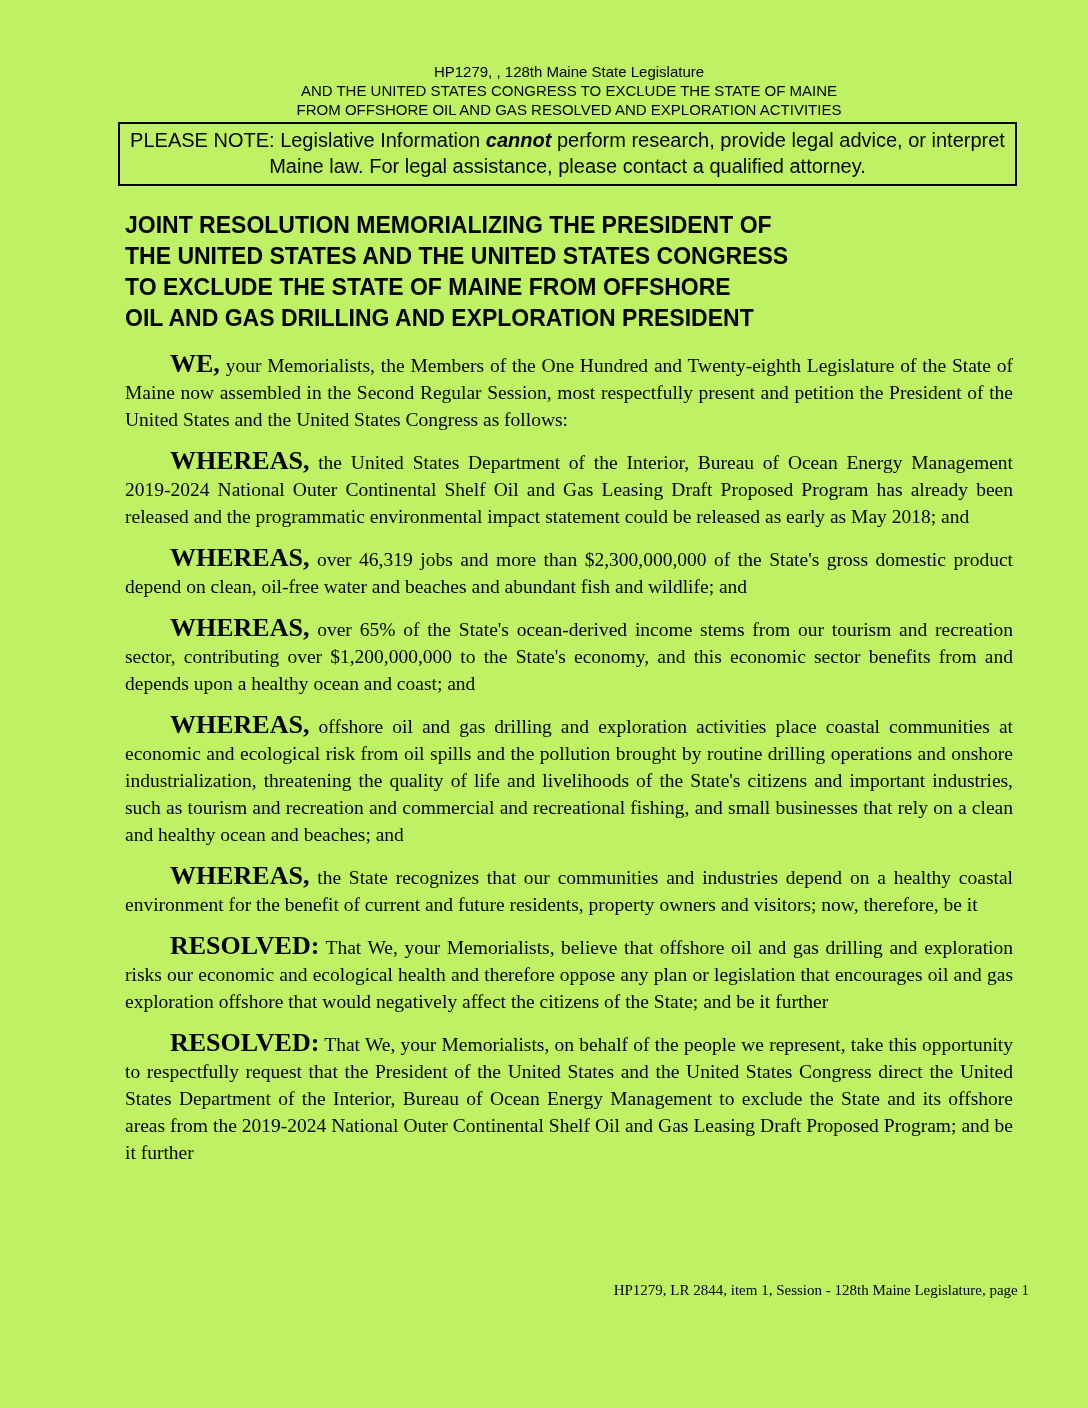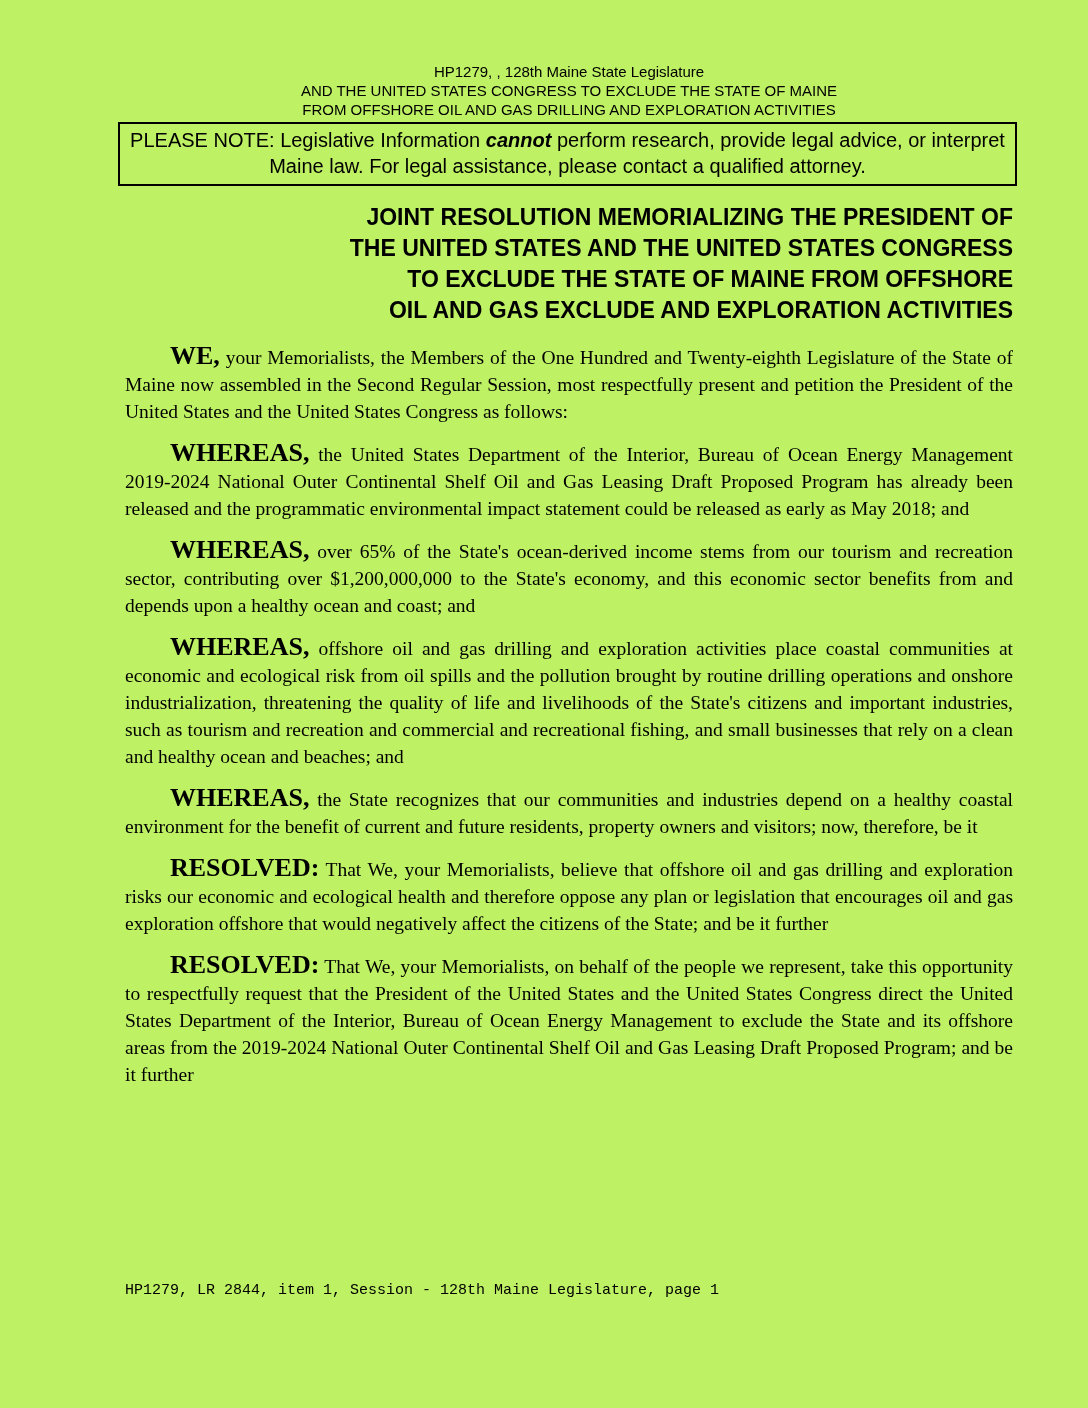--- a/index.html
+++ b/index.html
@@ -37,22 +37,22 @@
   }
   .notice-em {
     font-weight: bold;
     font-style: italic;
   }
   .content {
     width: 888px;
     margin-left: 125px;
   }
   .doc-title {
-    margin-top: 16px;
-    text-align: right;
+    margin-top: 24px;
+    text-align: left;
     font-family: "Liberation Sans", sans-serif;
     font-weight: bold;
     font-size: 23px;
     line-height: 31px;
   }
   .body-text {
     margin-top: 16px;
     font-family: "Liberation Serif", serif;
     font-size: 19.5px;
     line-height: 27px;
@@ -62,58 +62,59 @@
     margin: 0 0 14px 0;
     text-indent: 45px;
   }
   .lead {
     font-weight: bold;
     font-size: 26px;
   }
   .footer {
     position: absolute;
     top: 1281px;
-    left: 125px;
+    left: 141px;
     width: 888px;
-    text-align: left;
-    font-family: Liberation Mono, monospace;
+    text-align: right;
+    font-family: Liberation Serif, serif;
     font-size: 15px;
     line-height: 19px;
   }
 </style>
 </head>
 <body>
 
 <div class="doc">
 
   <div class="header">
     <div>HP1279, , 128th Maine State Legislature</div>
     <div>AND THE UNITED STATES CONGRESS TO EXCLUDE THE STATE OF MAINE</div>
-    <div>FROM OFFSHORE OIL AND GAS DRILLING AND EXPLORATION ACTIVITIES</div>
+    <div>FROM OFFSHORE OIL AND GAS RESOLVED AND EXPLORATION ACTIVITIES</div>
   </div>
 
   <div class="notice-box">
     <span>PLEASE NOTE: Legislative Information </span><span class="notice-em">cannot</span><span> perform research, provide legal advice, or interpret Maine law. For legal assistance, please contact a qualified attorney.</span>
   </div>
 
   <div class="content">
 
     <div class="doc-title">
       <div>JOINT RESOLUTION MEMORIALIZING THE PRESIDENT OF</div>
       <div>THE UNITED STATES AND THE UNITED STATES CONGRESS</div>
       <div>TO EXCLUDE THE STATE OF MAINE FROM OFFSHORE</div>
-      <div>OIL AND GAS EXCLUDE AND EXPLORATION ACTIVITIES</div>
+      <div>OIL AND GAS DRILLING AND EXPLORATION PRESIDENT</div>
     </div>
 
     <div class="body-text">
 
       <p class="para"><span class="lead">WE,</span><span> your Memorialists, the Members of the One Hundred and Twenty-eighth Legislature of the State of Maine now assembled in the Second Regular Session, most respectfully present and petition the President of the United States and the United States Congress as follows:</span></p>
 
       <p class="para"><span class="lead">WHEREAS,</span><span> the United States Department of the Interior, Bureau of Ocean Energy Management 2019-2024 National Outer Continental Shelf Oil and Gas Leasing Draft Proposed Program has already been released and the programmatic environmental impact statement could be released as early as May 2018; and</span></p>
 
+      <p class="para"><span class="lead">WHEREAS,</span><span> over 46,319 jobs and more than $2,300,000,000 of the State's gross domestic product depend on clean, oil-free water and beaches and abundant fish and wildlife; and</span></p>
 
       <p class="para"><span class="lead">WHEREAS,</span><span> over 65% of the State's ocean-derived income stems from our tourism and recreation sector, contributing over $1,200,000,000 to the State's economy, and this economic sector benefits from and depends upon a healthy ocean and coast; and</span></p>
 
       <p class="para"><span class="lead">WHEREAS,</span><span> offshore oil and gas drilling and exploration activities place coastal communities at economic and ecological risk from oil spills and the pollution brought by routine drilling operations and onshore industrialization, threatening the quality of life and livelihoods of the State's citizens and important industries, such as tourism and recreation and commercial and recreational fishing, and small businesses that rely on a clean and healthy ocean and beaches; and</span></p>
 
       <p class="para"><span class="lead">WHEREAS,</span><span> the State recognizes that our communities and industries depend on a healthy coastal environment for the benefit of current and future residents, property owners and visitors; now, therefore, be it</span></p>
 
       <p class="para"><span class="lead">RESOLVED:</span><span> That We, your Memorialists, believe that offshore oil and gas drilling and exploration risks our economic and ecological health and therefore oppose any plan or legislation that encourages oil and gas exploration offshore that would negatively affect the citizens of the State; and be it further</span></p>
 
       <p class="para"><span class="lead">RESOLVED:</span><span> That We, your Memorialists, on behalf of the people we represent, take this opportunity to respectfully request that the President of the United States and the United States Congress direct the United States Department of the Interior, Bureau of Ocean Energy Management to exclude the State and its offshore areas from the 2019-2024 National Outer Continental Shelf Oil and Gas Leasing Draft Proposed Program; and be it further</span></p>

